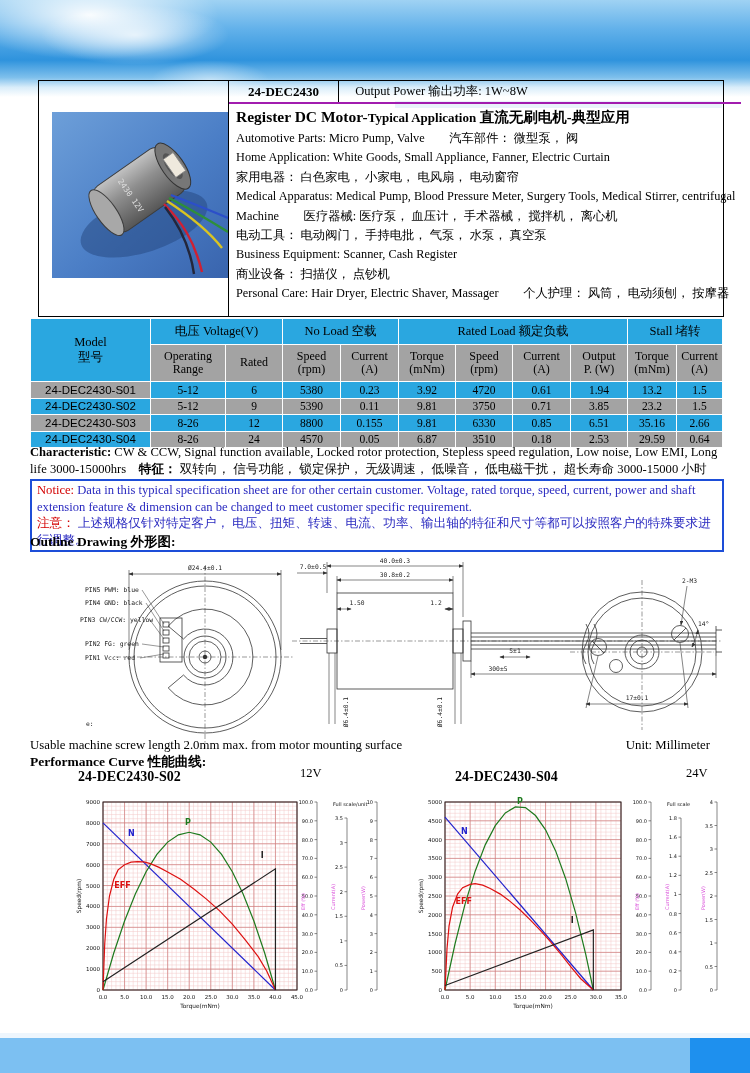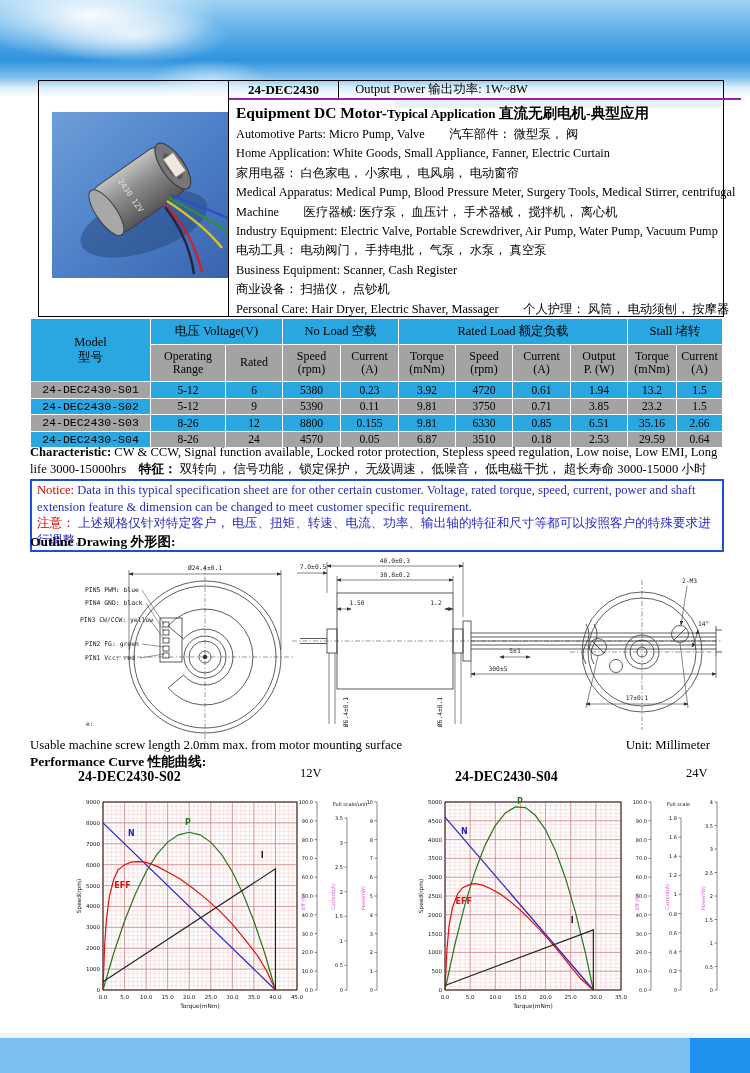--- a/index.html
+++ b/index.html
@@ -35,21 +35,21 @@
   .app-line{white-space:nowrap;overflow:hidden;}
   
   table.spec{position:absolute;left:30px;top:318px;width:692px;border-collapse:collapse;table-layout:fixed;}
   table.spec th,table.spec td{border:1px solid #fdfdfd;text-align:center;vertical-align:middle;padding:0;overflow:hidden;}
   table.spec th{font-weight:normal;font-size:12px;}
   .bgb{background:#2aa7e0;}
   .bgl{background:#a3a3a3;}
   tr.grow th{height:25px;font-size:12.5px;}
   tr.srow th{height:36px;white-space:pre-line;line-height:13.5px;font-size:12px;}
   tr.drow td{height:15.5px;font-size:11.5px;}
-  td.mcell{font-family:Liberation Mono, monospace;font-size:10px;}
+  td.mcell{font-family:Liberation Sans, sans-serif;font-size:10px;}
   th.mhead{white-space:pre-line;line-height:15px;font-size:12.5px;}
   
   .charac{position:absolute;left:30px;top:444px;width:692px;font-size:12.6px;line-height:16.5px;}
   .notice{position:absolute;left:30px;top:479px;width:680px;border:2px solid #1d4ed8;padding:1px 5px 2px 5px;
           font-size:12.6px;line-height:16.5px;color:#2a2ac0;}
   .red{color:#d40000;}
   .outline-h{position:absolute;left:30px;top:533px;font-size:13.5px;font-weight:bold;}
   
   .drawing{position:absolute;left:30px;top:552px;}
   .drawing text{font-family:"DejaVu Sans Mono",monospace;fill:#222;}
@@ -110,28 +110,27 @@
           <path d="M113,95 C128,114 138,134 142,162" stroke="#23263a"></path>
         </g>
       </svg>
     </div>
     <div class="hright">
       <div class="hrow1">
         <div class="c model">24-DEC2430</div>
         <div class="c outp">Output Power  输出功率: 1W~8W</div>
       </div>
       <div class="happ">
-        <div class="ttl"><span>Equipment DC Motor-</span><span class="sub">Typical Application</span><span class="cn"> 直流无刷电机-典型应用</span></div>
+        <div class="ttl"><span>Register DC Motor-</span><span class="sub">Typical Application</span><span class="cn"> 直流无刷电机-典型应用</span></div>
         <div id="appLines">
             <div class="app-line">Automotive Parts: Micro Pump, Valve　　汽车部件： 微型泵， 阀</div>
             <div class="app-line">Home Application: White Goods, Small Appliance, Fanner, Electric Curtain</div>
             <div class="app-line">家用电器： 白色家电， 小家电， 电风扇， 电动窗帘</div>
             <div class="app-line">Medical Apparatus: Medical Pump, Blood Pressure Meter, Surgery Tools, Medical Stirrer, centrifugal</div>
             <div class="app-line">Machine　　医疗器械: 医疗泵， 血压计， 手术器械， 搅拌机， 离心机</div>
-            <div class="app-line">Industry Equipment: Electric Valve, Portable Screwdriver, Air Pump, Water Pump, Vacuum Pump</div>
             <div class="app-line">电动工具： 电动阀门， 手持电批， 气泵， 水泵， 真空泵</div>
             <div class="app-line">Business Equipment: Scanner, Cash Register</div>
             <div class="app-line">商业设备： 扫描仪， 点钞机</div>
             <div class="app-line">Personal Care: Hair Dryer, Electric Shaver, Massager　　个人护理： 风筒， 电动须刨， 按摩器</div>
           </div>
       </div>
     </div>
   </div>
 
   <table class="spec">

